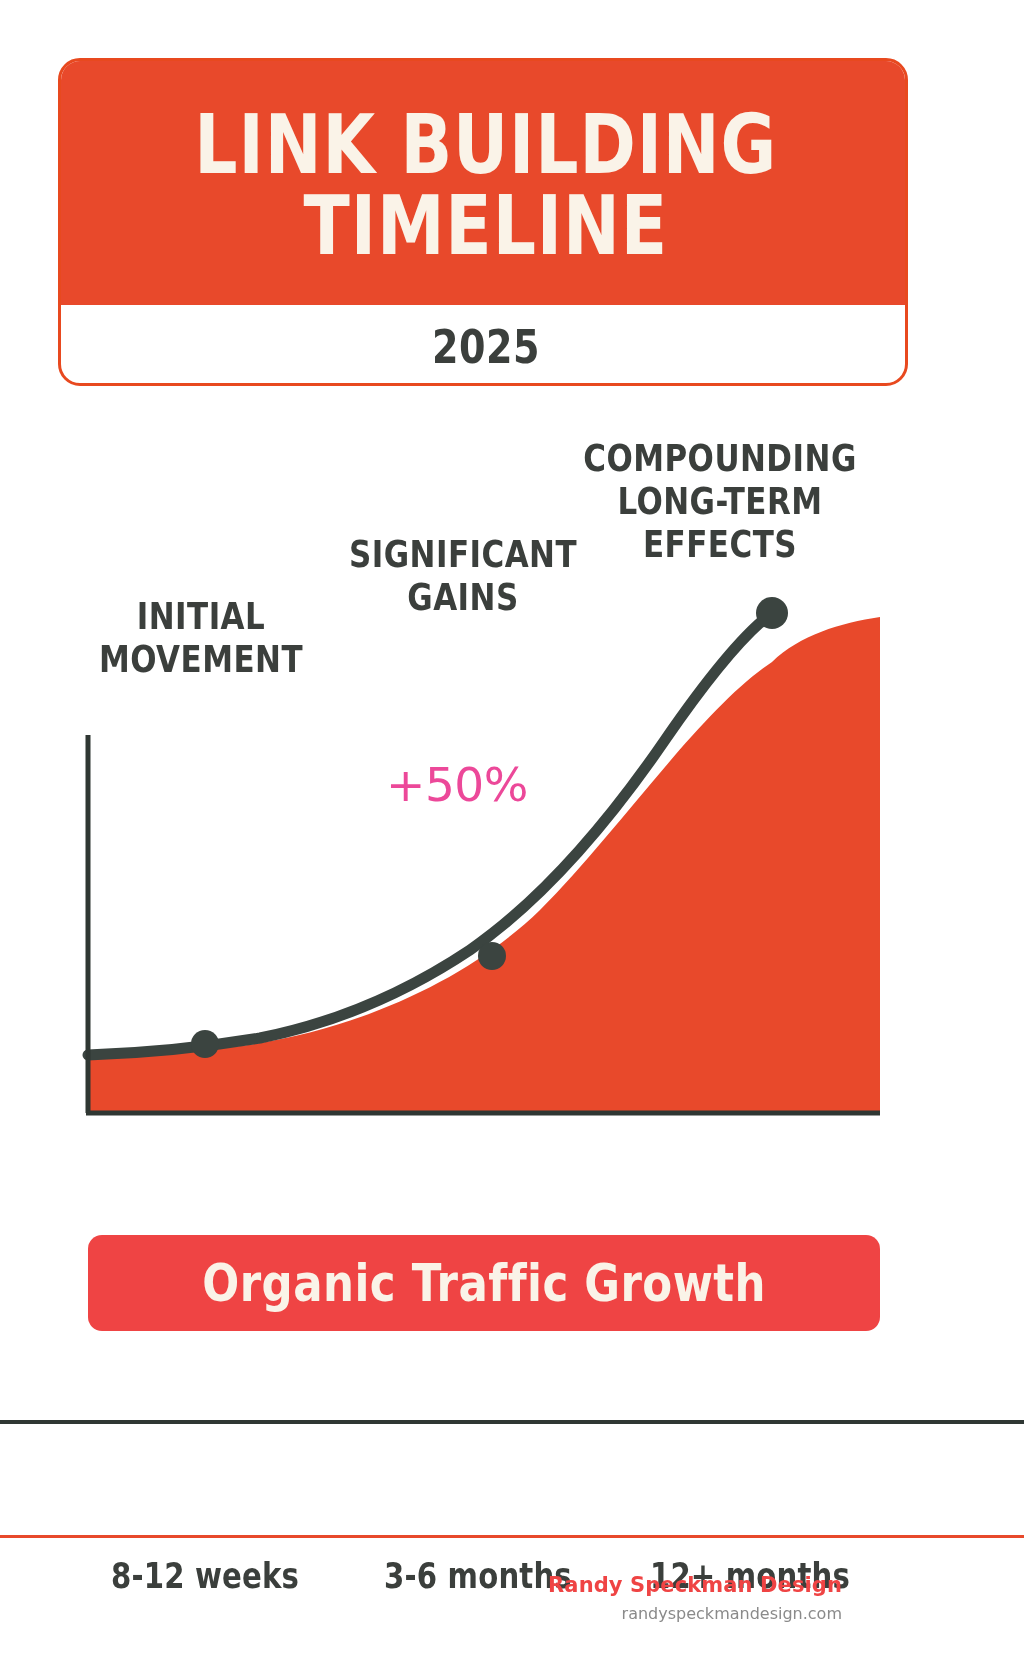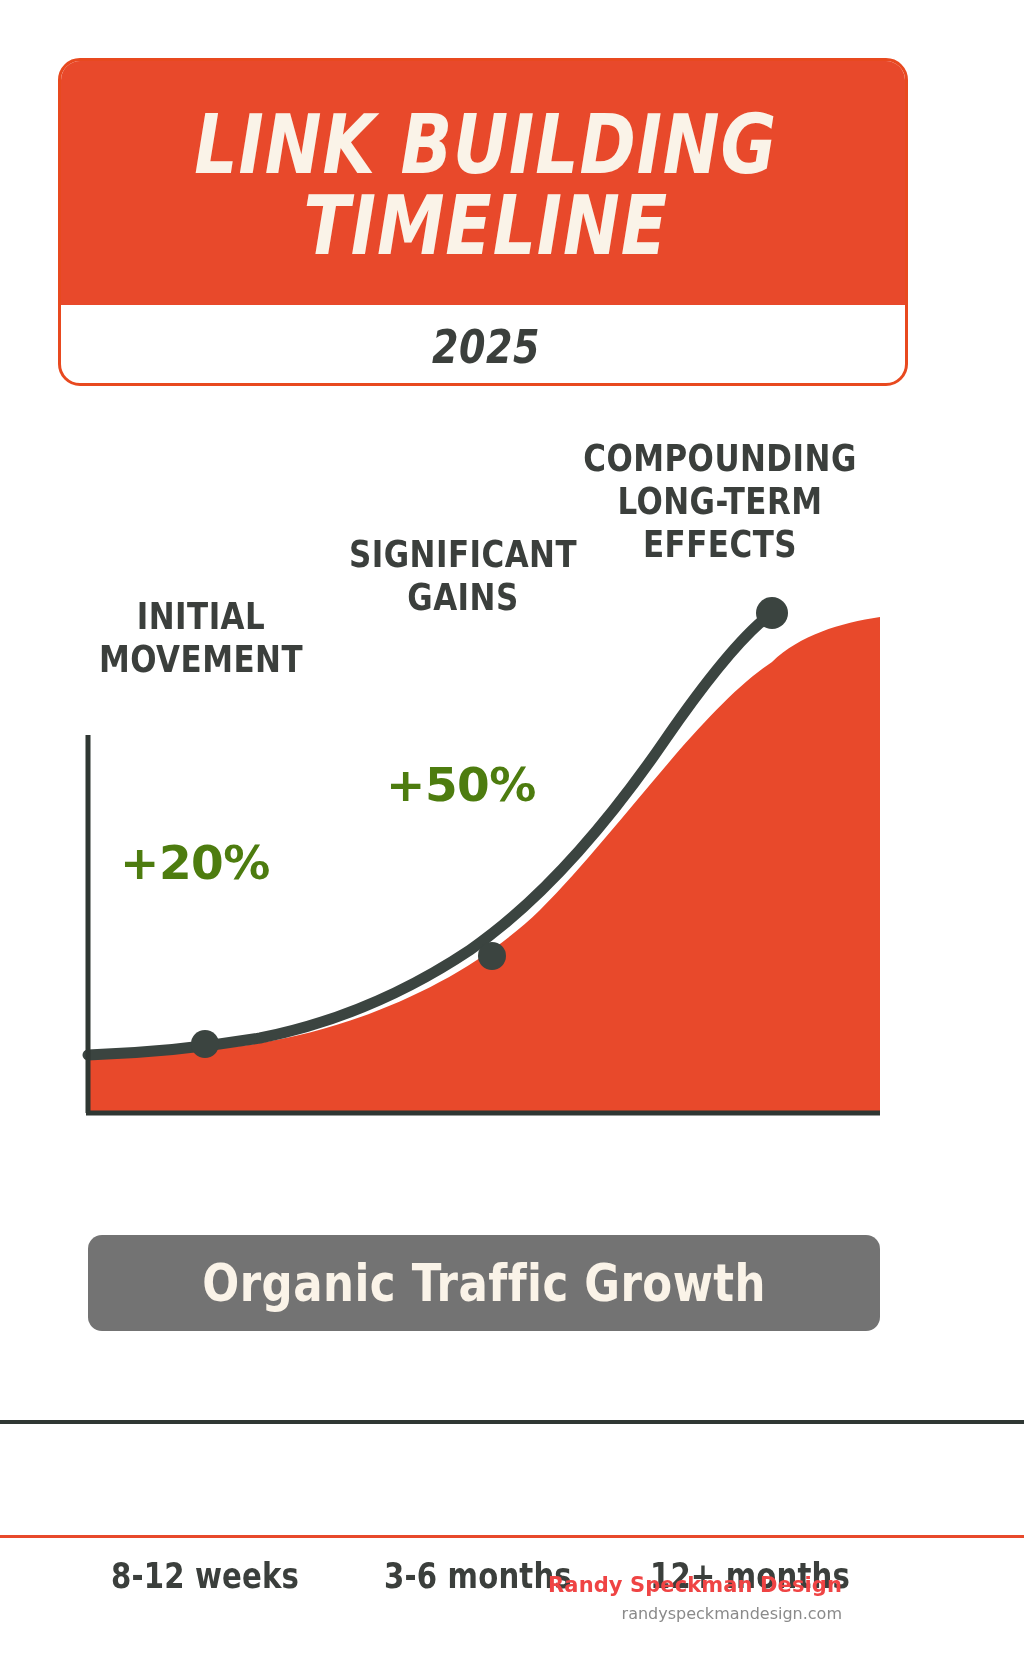--- a/index.html
+++ b/index.html
@@ -13,21 +13,20 @@
 
   
   .header-card{
     position:absolute;
     left:58px; top:58px;
     width:850px; height:328px;
     border:3px solid #E8491F;
     border-radius:22px;
     background:#ffffff;
     overflow:hidden;
-    font-style:italic;
   }
   .header-band{
     position:absolute;
     left:-3px; top:-3px;
     width:856px; height:247px;
     background:#E8492B;
     display:flex;
     flex-direction:column;
     align-items:center;
     justify-content:center;
@@ -79,22 +78,22 @@
     letter-spacing:0.5px;
     transform:scaleX(0.93);
   }
   .stage-0{ left:60px;  top:186px; width:282px; }
   .stage-1{ left:318px; top:124px; width:290px; }
   .stage-2{ left:560px; top:28px;  width:320px; }
 
   .pct-label{
     position:absolute;
     font-family:"DejaVu Sans","Liberation Sans",sans-serif;
-    font-weight:bold;
-    color:#4d7c0f;
+    font-weight:normal;
+    color:#ec4899;
     font-size:47px;
     letter-spacing:-0.5px;
   }
   .pct-0{ left:120px; top:425px; }
   .pct-1{ left:386px; top:347px; }
 
   .tick-row{
     position:absolute;
     left:0; top:1145px;
     width:1024px;
@@ -112,21 +111,21 @@
   }
   .tick-0{ position:absolute; left:85px;  width:240px; }
   .tick-1{ position:absolute; left:358px; width:240px; }
   .tick-2{ position:absolute; left:630px; width:240px; }
 
   
   .banner{
     position:absolute;
     left:88px; top:1235px;
     width:792px; height:96px;
-    background:#737373;
+    background:#ef4444;
     border-radius:14px;
     display:flex; align-items:center; justify-content:center;
   }
   .banner-text{
     font-family:"DejaVu Sans Condensed","Liberation Sans Narrow","Liberation Sans",sans-serif;
     font-weight:bold;
     font-stretch:condensed;
     font-size:52px;
     color:#FAF3E8;
     letter-spacing:0.5px;
@@ -210,21 +209,20 @@
   <div class="stage-label stage-1">
     <div>SIGNIFICANT</div>
     <div>GAINS</div>
   </div>
   <div class="stage-label stage-2">
     <div>COMPOUNDING</div>
     <div>LONG-TERM</div>
     <div>EFFECTS</div>
   </div>
 
-  <div class="pct-label pct-0">+20%</div>
   <div class="pct-label pct-1">+50%</div>
 
   <div class="tick-row">
     <div class="tick-label tick-0">8-12 weeks</div>
     <div class="tick-label tick-1">3-6 months</div>
     <div class="tick-label tick-2">12+ months</div>
   </div>
 </div>
 
 <div class="banner">

